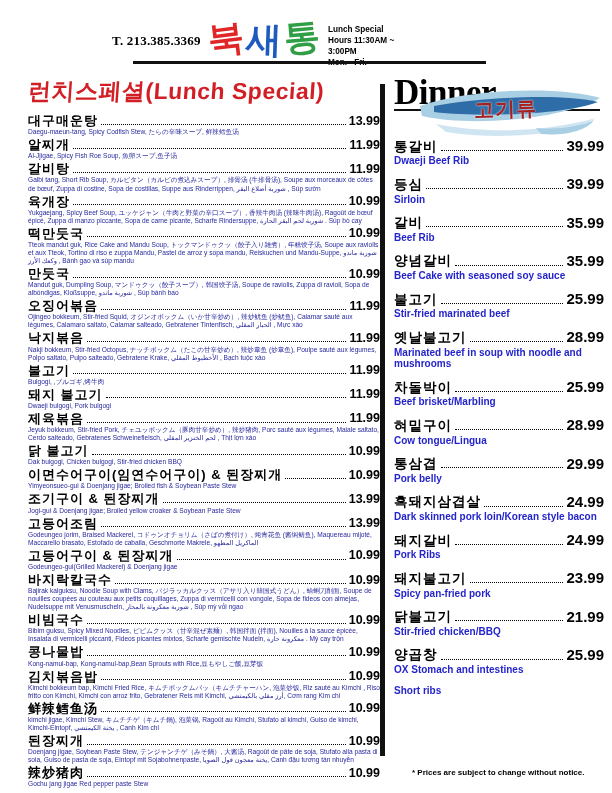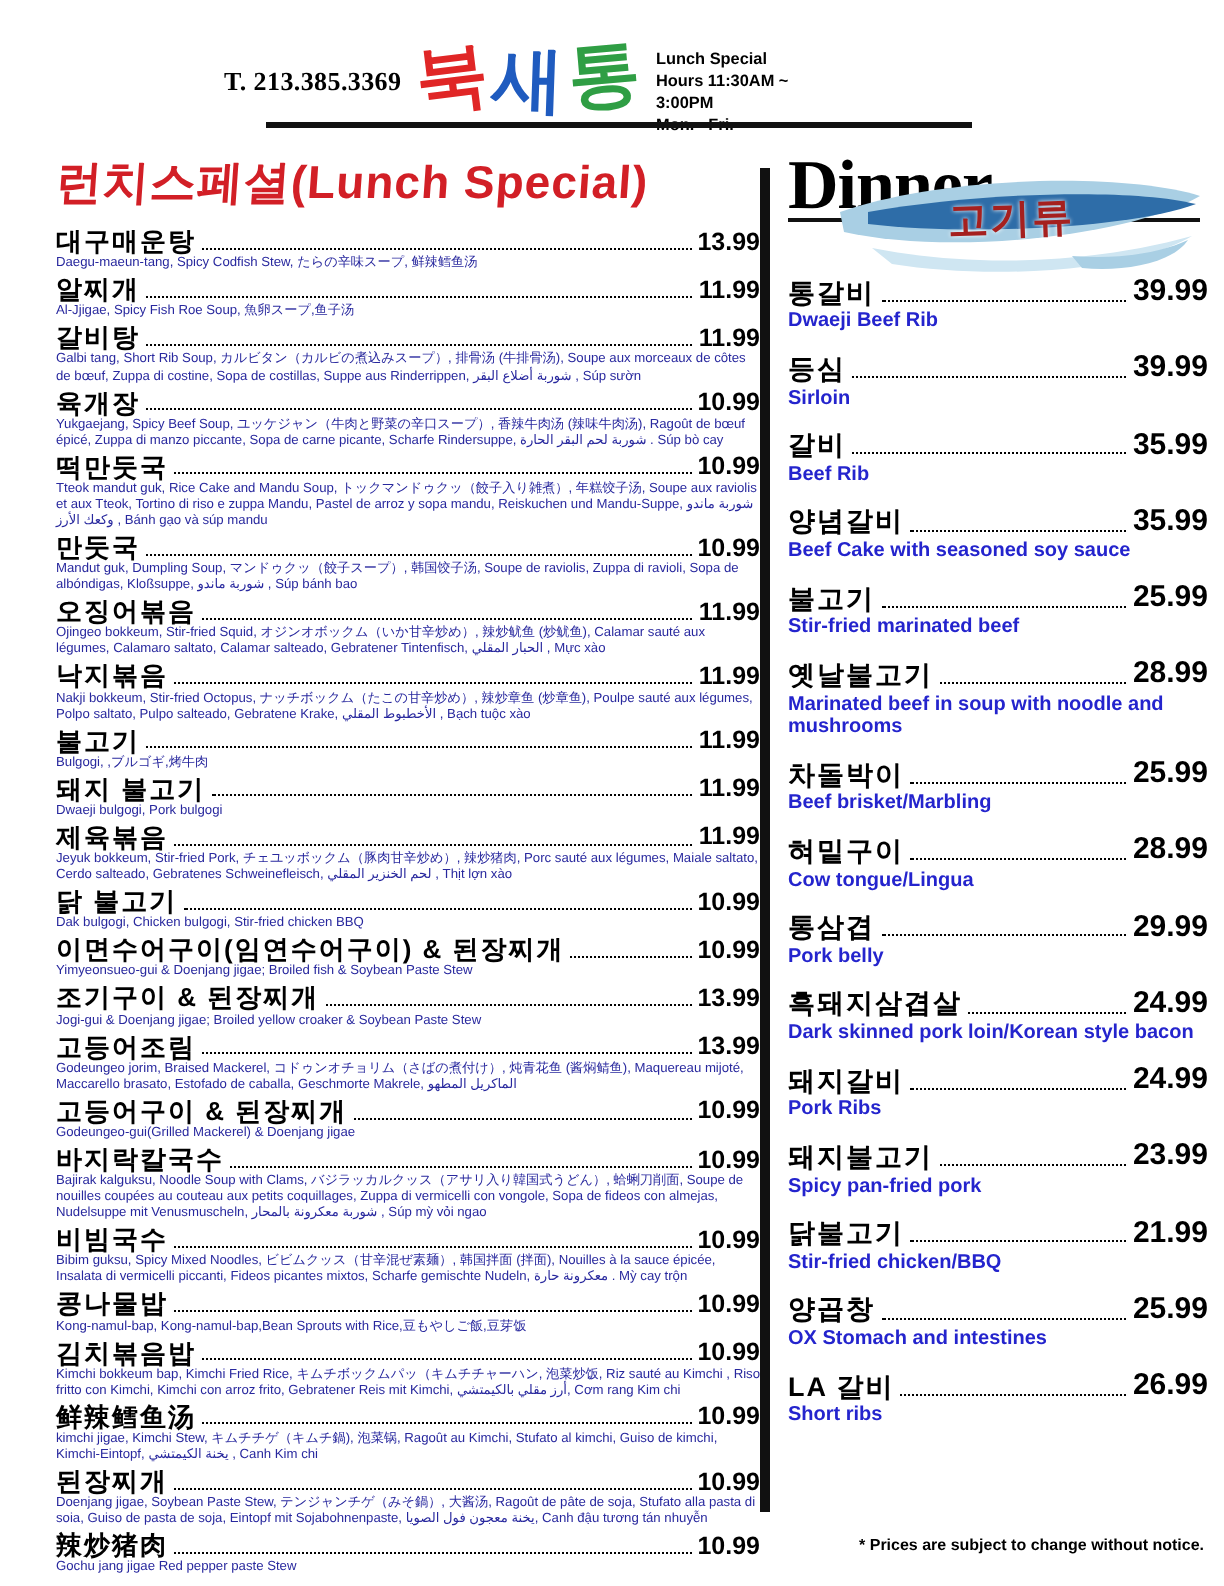--- a/index.html
+++ b/index.html
@@ -35,21 +35,21 @@
   .dinner-title { font-family:"Liberation Serif", serif; font-size:35px; font-weight:bold; letter-spacing:-.5px; line-height:.95; }
   .dinner-rule { position:absolute; left:0; top:33px; width:206px; height:2px; background:#111; }
   .category-wrap { position:absolute; left:22px; top:8px; width:188px; height:56px; }
   .swoosh-svg { position:absolute; left:0; top:0; width:188px; height:56px; }
   .category-label { position:absolute; left:58px; top:12px; color:#a5201f; font-size:20px; font-weight:900; letter-spacing:1px; transform:rotate(-2deg); text-shadow:0 0 2px #fff; }
   .d-item { margin-bottom:9.5px; }
   .d-item .mname { font-size:13.5px; }
   .d-item .mprice { font-size:15px; }
   .ddesc { color:#2424cd; font-size:10px; line-height:1.15; margin-top:1.5px; font-weight:bold; }
   
-  .footnote { position:absolute; left:412px; top:768px; width:190px; text-align:right; font-size:8px; font-weight:bold; }
+  .footnote { position:absolute; left:412px; top:768px; width:190px; text-align:left; font-size:8px; font-weight:bold; }
 </style>
 </head>
 <body>
 
 <div class="page">
 
   <div class="phone">T. 213.385.3369</div>
   <div class="logo"><span class="k1">북</span><span class="k2">새</span><span class="k3">통</span></div>
   <div class="hours">
     <div>Lunch Special</div>
@@ -407,25 +407,20 @@
   <div class="d-item">
     <div class="mrow">
       <span class="mname">양곱창</span>
       <span class="leader"></span>
       <span class="mprice">25.99</span>
     </div>
     <div class="ddesc">OX Stomach and intestines</div>
   </div>
 
   <div class="d-item">
-    <div class="mrow">
-      <span class="mname">LA 갈비</span>
-      <span class="leader"></span>
-      <span class="mprice">26.99</span>
-    </div>
     <div class="ddesc">Short ribs</div>
   </div>
 </div>
   </div>
 
   <div class="footnote">* Prices are subject to change without notice.</div>
 
 </div>
 
 </body></html>

